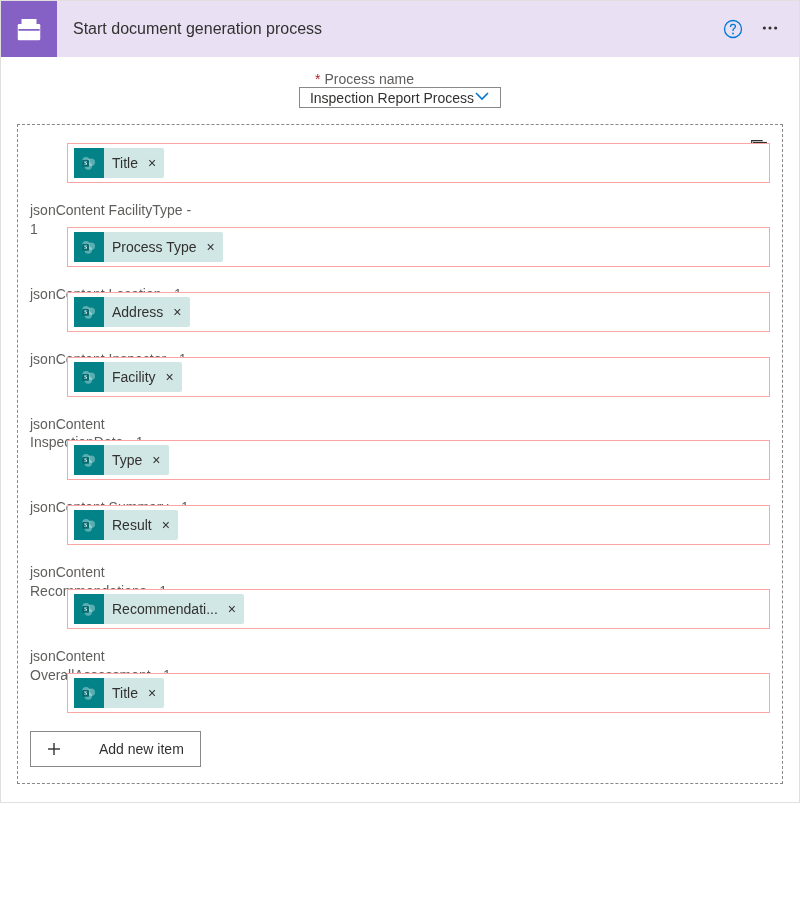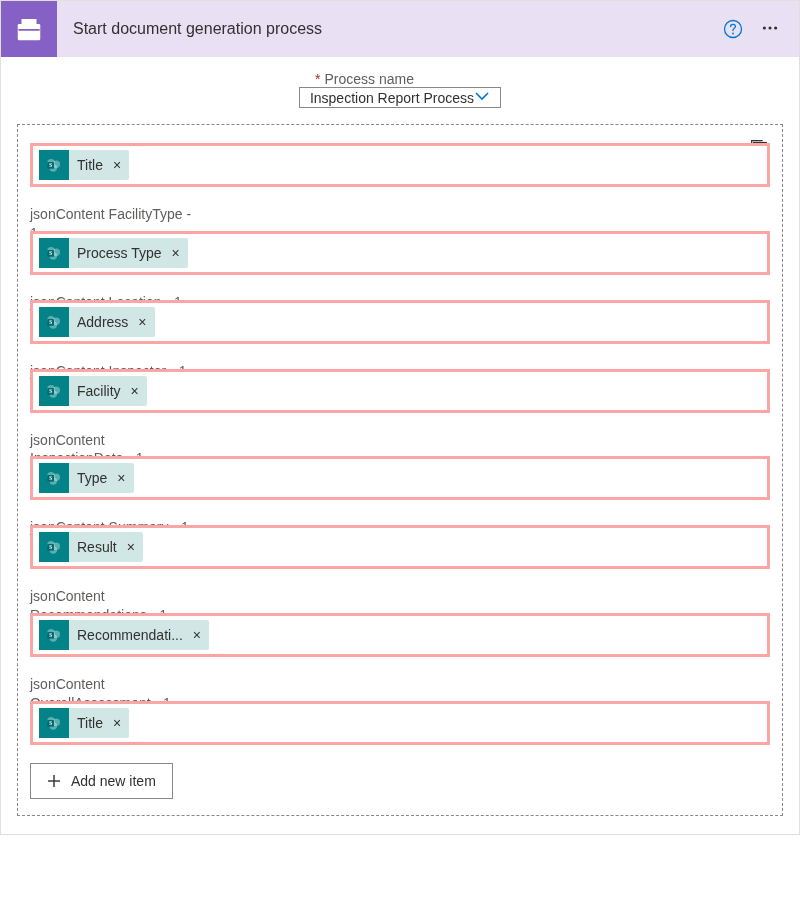--- a/index.html
+++ b/index.html
@@ -15,26 +15,26 @@
   .label { width: 170px; font-size: 14px; color: #605e5c; }
   .req { color: #a4262c; margin-right: 4px; }
   .select { flex: 1; height: 32px; border: 1px solid #8a8886; background: #fff; display: flex; align-items: center; padding: 0 10px; cursor: pointer; }
   .select-text { flex: 1; font-size: 14px; }
   .chevron { color: #0078d4; }
   .params-box { border: 1px dashed #8a8886; padding: 16px 12px 16px 12px; position: relative; }
   .dyn-btn { position: absolute; top: 12px; right: 12px; width: 22px; height: 22px; cursor: pointer; color: #323130; }
   .field { margin-bottom: 18px; position: relative; }
   .field-label { font-size: 14px; color: #605e5c; max-width: 170px; line-height: 1.35; position: relative; z-index: 0; }
   .field-label-overlap { margin-bottom: -14px; }
-  .field-input { border: 3px solid #fca5a5; background: #fff; min-height: 40px; display: flex; align-items: center; padding: 4px 6px; margin-top: 2px; position: relative; z-index: 1; }
+  .field-input { border: 1px solid #fca5a5; background: #fff; min-height: 40px; display: flex; align-items: center; padding: 4px 6px; margin-top: 2px; position: relative; z-index: 1; margin-left: 37px; }
   .token { display: inline-flex; align-items: center; background: #d1e7e5; border-radius: 2px; height: 30px; padding-right: 8px; max-width: 200px; }
   .token-icon { width: 30px; height: 30px; background: #038387; display: flex; align-items: center; justify-content: center; margin-right: 8px; }
   .token-text { font-size: 14px; color: #323130; white-space: nowrap; overflow: hidden; text-overflow: ellipsis; max-width: 130px; }
   .token-x { margin-left: 10px; font-size: 14px; color: #323130; cursor: pointer; font-weight: 400; }
-  .add-btn { display: inline-flex; align-items: center; height: 36px; border: 1px solid #8a8886; background: #fff; padding: 2px 16px; cursor: pointer; font-size: 14px; color: #323130; }
+  .add-btn { display: inline-flex; align-items: center; height: 36px; border: 1px solid #8a8886; background: #fff; padding: 2px 16px; cursor: pointer; font-size: 14px; color: #323130; gap: 28px; }
   .add-btn svg { margin-right: 10px; }
 </style>
 </head>
 <body>
 
 <div class="card">
   <div class="header">
     <div class="header-icon">
       <svg width="30" height="30" viewBox="0 0 24 24" fill="none">
         <rect x="3" y="8" width="18" height="13" rx="1" fill="#fff"></rect>

